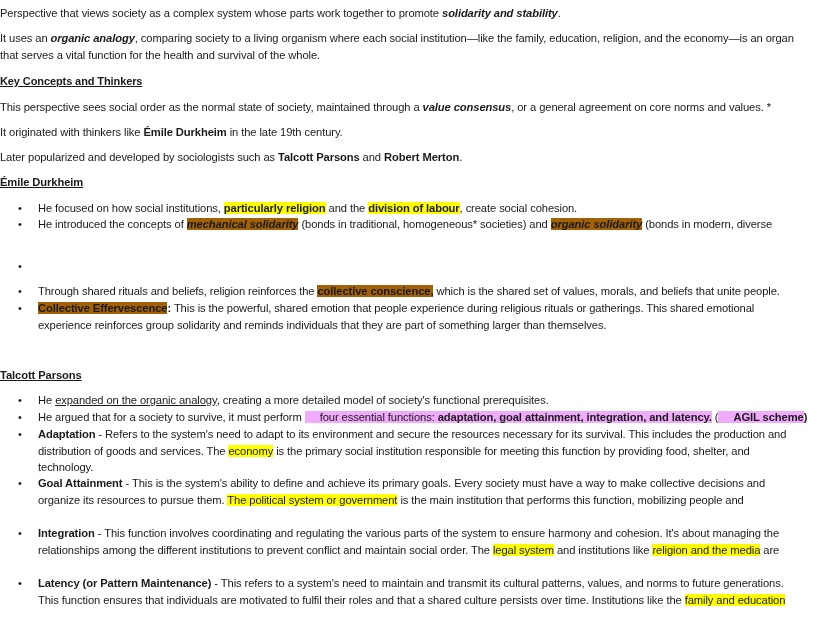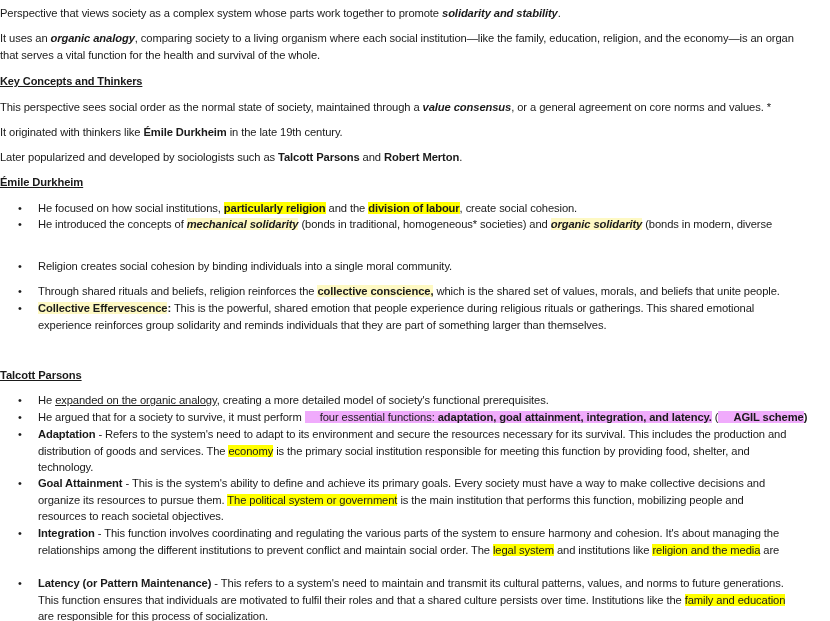--- a/index.html
+++ b/index.html
@@ -11,21 +11,21 @@
   .doc { position: absolute; left: 0; top: 0; width: 830px; }
   .p { position: absolute; left: 0; white-space: nowrap; line-height: 17px; }
   .h { position: absolute; left: 0; font-weight: bold; text-decoration: underline; line-height: 17px; }
   .h.lg { font-size: 11px; }
   .li { position: absolute; left: 38px; width: 790px; line-height: 16.6px; }
   .bullet { position: absolute; left: -20px; top: 0; font-size: 11px; }
   b, .b { font-weight: bold; }
   .bi { font-weight: bold; font-style: italic; }
   .u { text-decoration: underline; }
   .hl-y { background: #ffff00; }
-  .hl-g { background: #fef9c3; }
+  .hl-g { background: #a16207; }
   .hl-c { background: #f0abfc; padding-left: 15px; }
 </style>
 </head>
 <body>
 
 <div class="doc">
 
   <div class="p" style="top:5px">
     <span>Perspective that views society as a complex system whose parts work together to promote </span><span class="bi">solidarity and stability</span><span>.</span>
   </div>
@@ -50,21 +50,20 @@
   <div class="li" style="top:200px">
     <span class="bullet">•</span>
     <span>He focused on how social institutions, </span><span class="b hl-y">particularly religion</span><span> and the </span><span class="b hl-y">division of labour</span><span>, create social cohesion.</span>
   </div>
   <div class="li" style="top:216px">
     <span class="bullet">•</span>
     <span>He introduced the concepts of </span><span class="bi hl-g">mechanical solidarity</span><span> (bonds in traditional, homogeneous* societies) and </span><span class="bi hl-g">organic solidarity</span><span> (bonds in modern, diverse</span><br>
   </div>
   <div class="li" style="top:258px">
     <span class="bullet">•</span>
-    <span>Religion creates social cohesion by binding individuals into a single moral community.</span>
   </div>
   <div class="li" style="top:283px">
     <span class="bullet">•</span>
     <span>Through shared rituals and beliefs, religion reinforces the </span><span class="b hl-g">collective conscience,</span><span> which is the shared set of values, morals, and beliefs that unite people.</span>
   </div>
   <div class="li" style="top:300px">
     <span class="bullet">•</span>
     <span class="b hl-g">Collective Effervescence</span><span class="b">:</span><span> This is the powerful, shared emotion that people experience during religious rituals or gatherings. This shared emotional</span><br>
     <span>experience reinforces group solidarity and reminds individuals that they are part of something larger than themselves.</span>
   </div>
@@ -82,27 +81,25 @@
   <div class="li" style="top:426px">
     <span class="bullet">•</span>
     <span class="b">Adaptation</span><span> - Refers to the system's need to adapt to its environment and secure the resources necessary for its survival. This includes the production and</span><br>
     <span>distribution of goods and services. The </span><span class="hl-y">economy</span><span> is the primary social institution responsible for meeting this function by providing food, shelter, and</span><br>
     <span>technology.</span>
   </div>
   <div class="li" style="top:475px">
     <span class="bullet">•</span>
     <span class="b">Goal Attainment</span><span> - This is the system's ability to define and achieve its primary goals. Every society must have a way to make collective decisions and</span><br>
     <span>organize its resources to pursue them. </span><span class="hl-y">The political system or government</span><span> is the main institution that performs this function, mobilizing people and</span><br>
-    <span>resources to reach societal objectives.</span>
   </div>
   <div class="li" style="top:525px">
     <span class="bullet">•</span>
     <span class="b">Integration</span><span> - This function involves coordinating and regulating the various parts of the system to ensure harmony and cohesion. It's about managing the</span><br>
     <span>relationships among the different institutions to prevent conflict and maintain social order. The </span><span class="hl-y">legal system</span><span> and institutions like </span><span class="hl-y">religion and the media</span><span> are</span><br>
   </div>
   <div class="li" style="top:575px">
     <span class="bullet">•</span>
     <span class="b">Latency (or Pattern Maintenance)</span><span> - This refers to a system's need to maintain and transmit its cultural patterns, values, and norms to future generations.</span><br>
     <span>This function ensures that individuals are motivated to fulfil their roles and that a shared culture persists over time. Institutions like the </span><span class="hl-y">family and education</span><br>
-    <span>are responsible for this process of socialization.</span>
   </div>
 
 </div>
 
 </body></html>

